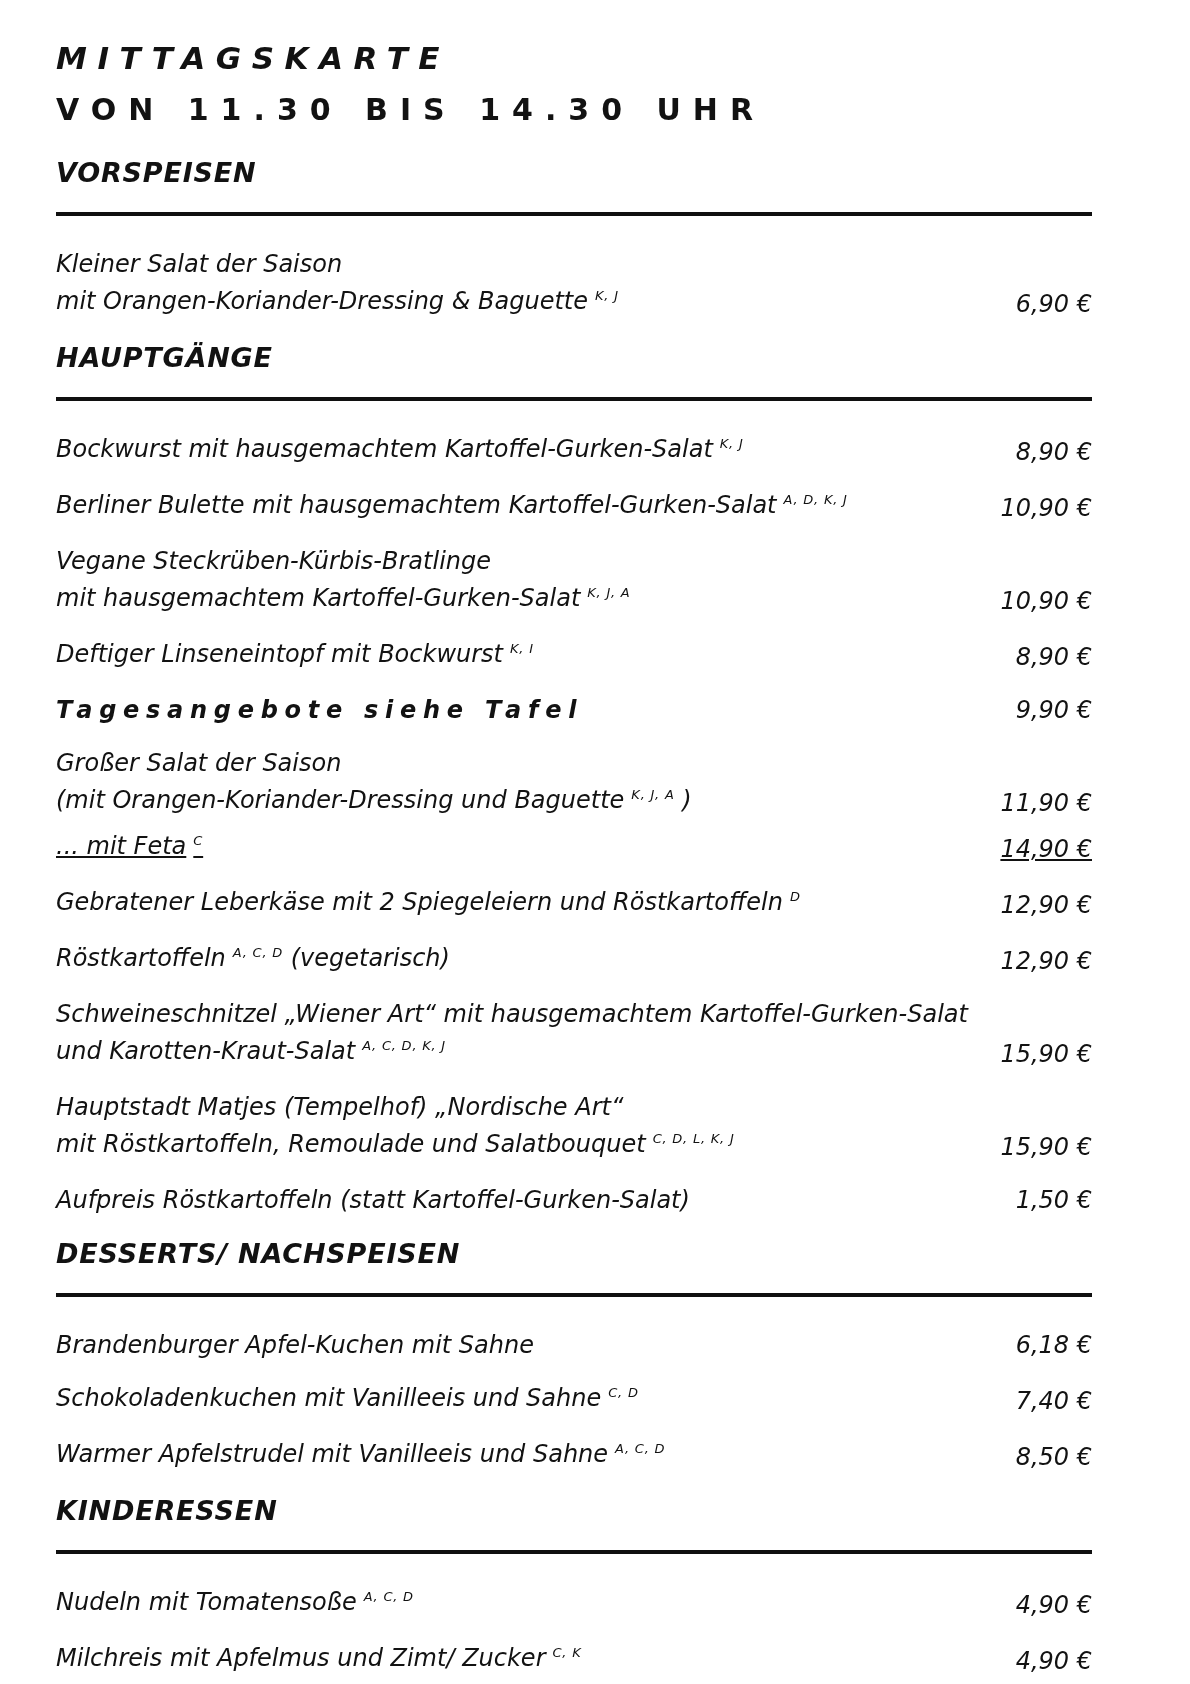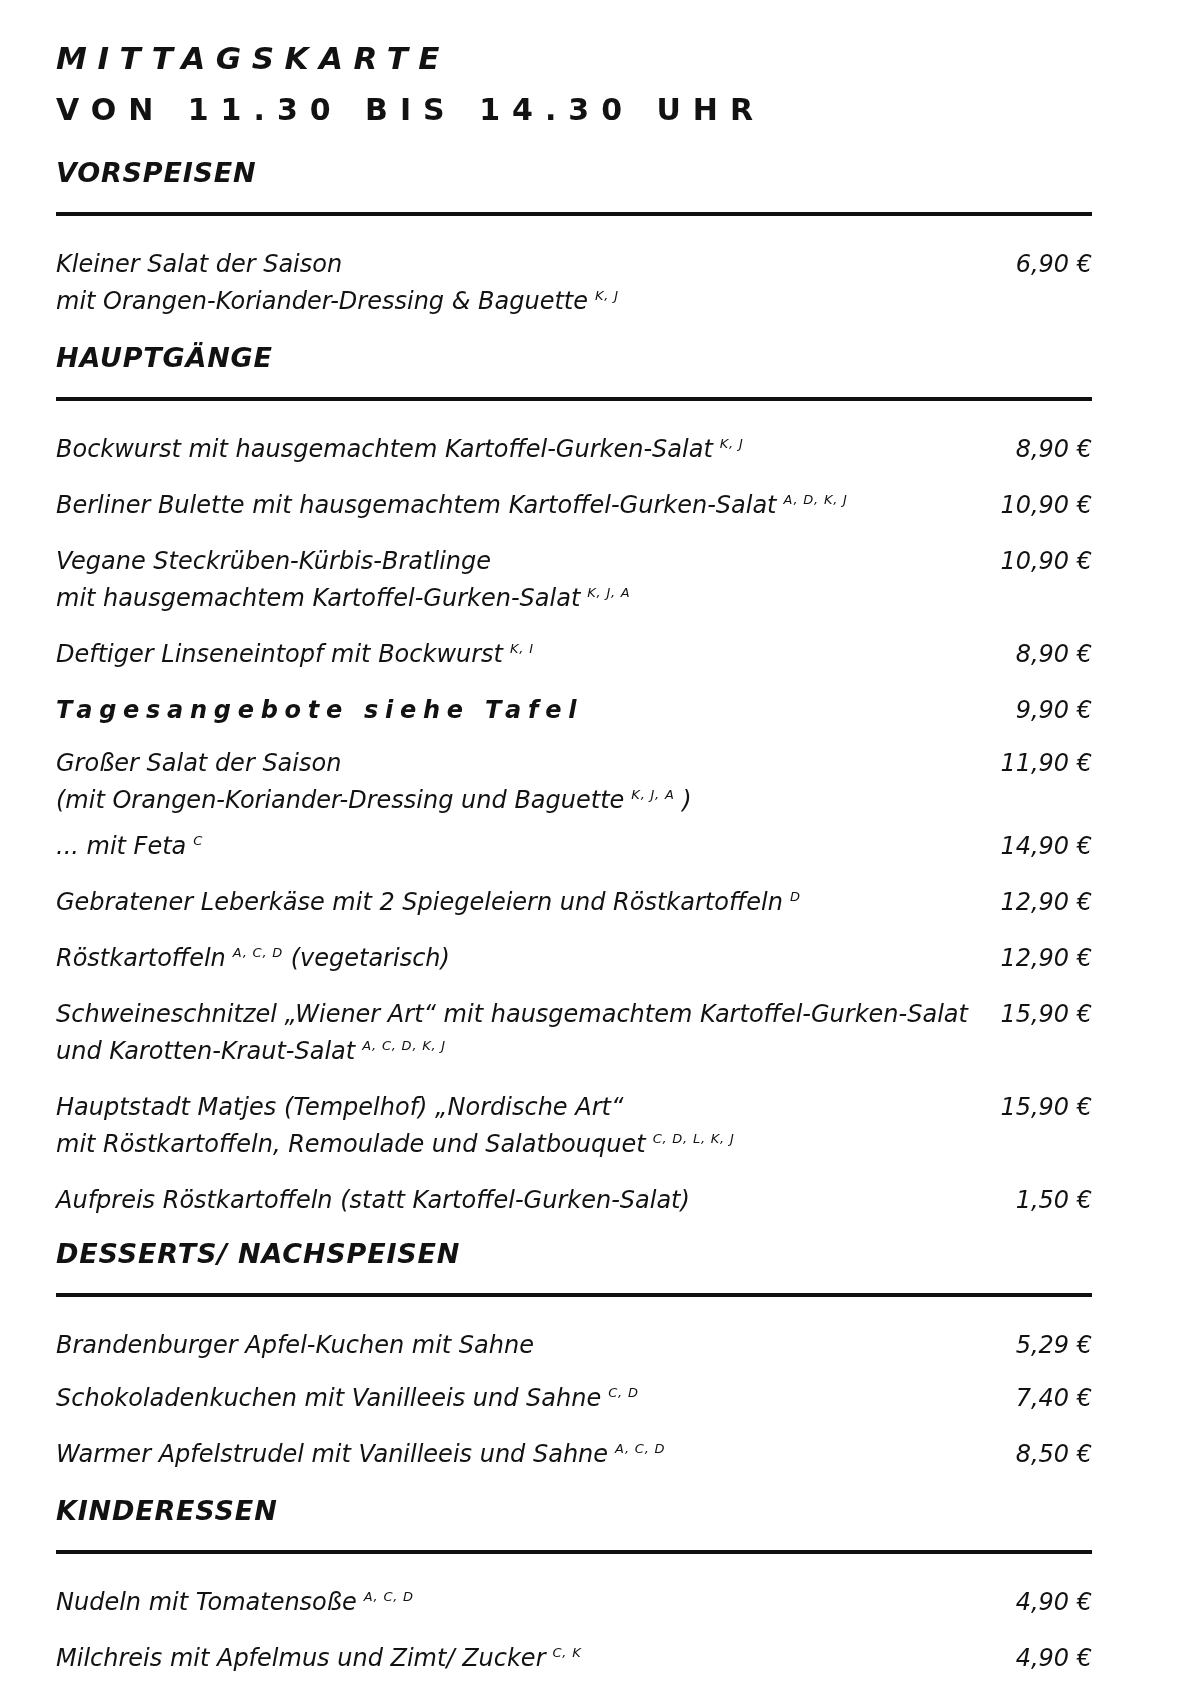--- a/index.html
+++ b/index.html
@@ -41,24 +41,24 @@
     font-style: italic;
     letter-spacing: 0.03em;
     line-height: 33px;
     padding-bottom: 23px;
     border-bottom: 4px solid #101010;
     margin-bottom: 30px;
   }
   
   .item {
     display: flex;
-    align-items: flex-start;
+    align-items: flex-end;
     margin-bottom: 16px;
   }
-  .item.tight { margin-top: -10px; }
+  .item.tight { margin-top: -10px; text-decoration: underline; }
   .item-lines { flex: 1 1 auto; min-width: 0; }
   .line {
     font-size: 24px;
     font-style: italic;
     line-height: 37px;
     white-space: nowrap;
   }
   .line.spaced {
     font-weight: bold;
     letter-spacing: 0.28em;
@@ -176,21 +176,21 @@
           </div>
           <div class="price">1,50 €</div>
         </div>
       </section>
       <section class="section">
         <h2 class="sec-head">DESSERTS/ NACHSPEISEN</h2>
         <div class="item">
           <div class="item-lines">
             <div class="line"><span>Brandenburger Apfel-Kuchen mit Sahne</span></div>
           </div>
-          <div class="price">5,29 €</div>
+          <div class="price">6,18 €</div>
         </div>
         <div class="item">
           <div class="item-lines">
             <div class="line"><span>Schokoladenkuchen mit Vanilleeis und Sahne</span><span class="sup">C, D</span></div>
           </div>
           <div class="price">7,40 €</div>
         </div>
         <div class="item">
           <div class="item-lines">
             <div class="line"><span>Warmer Apfelstrudel mit Vanilleeis und Sahne</span><span class="sup">A, C, D</span></div>

